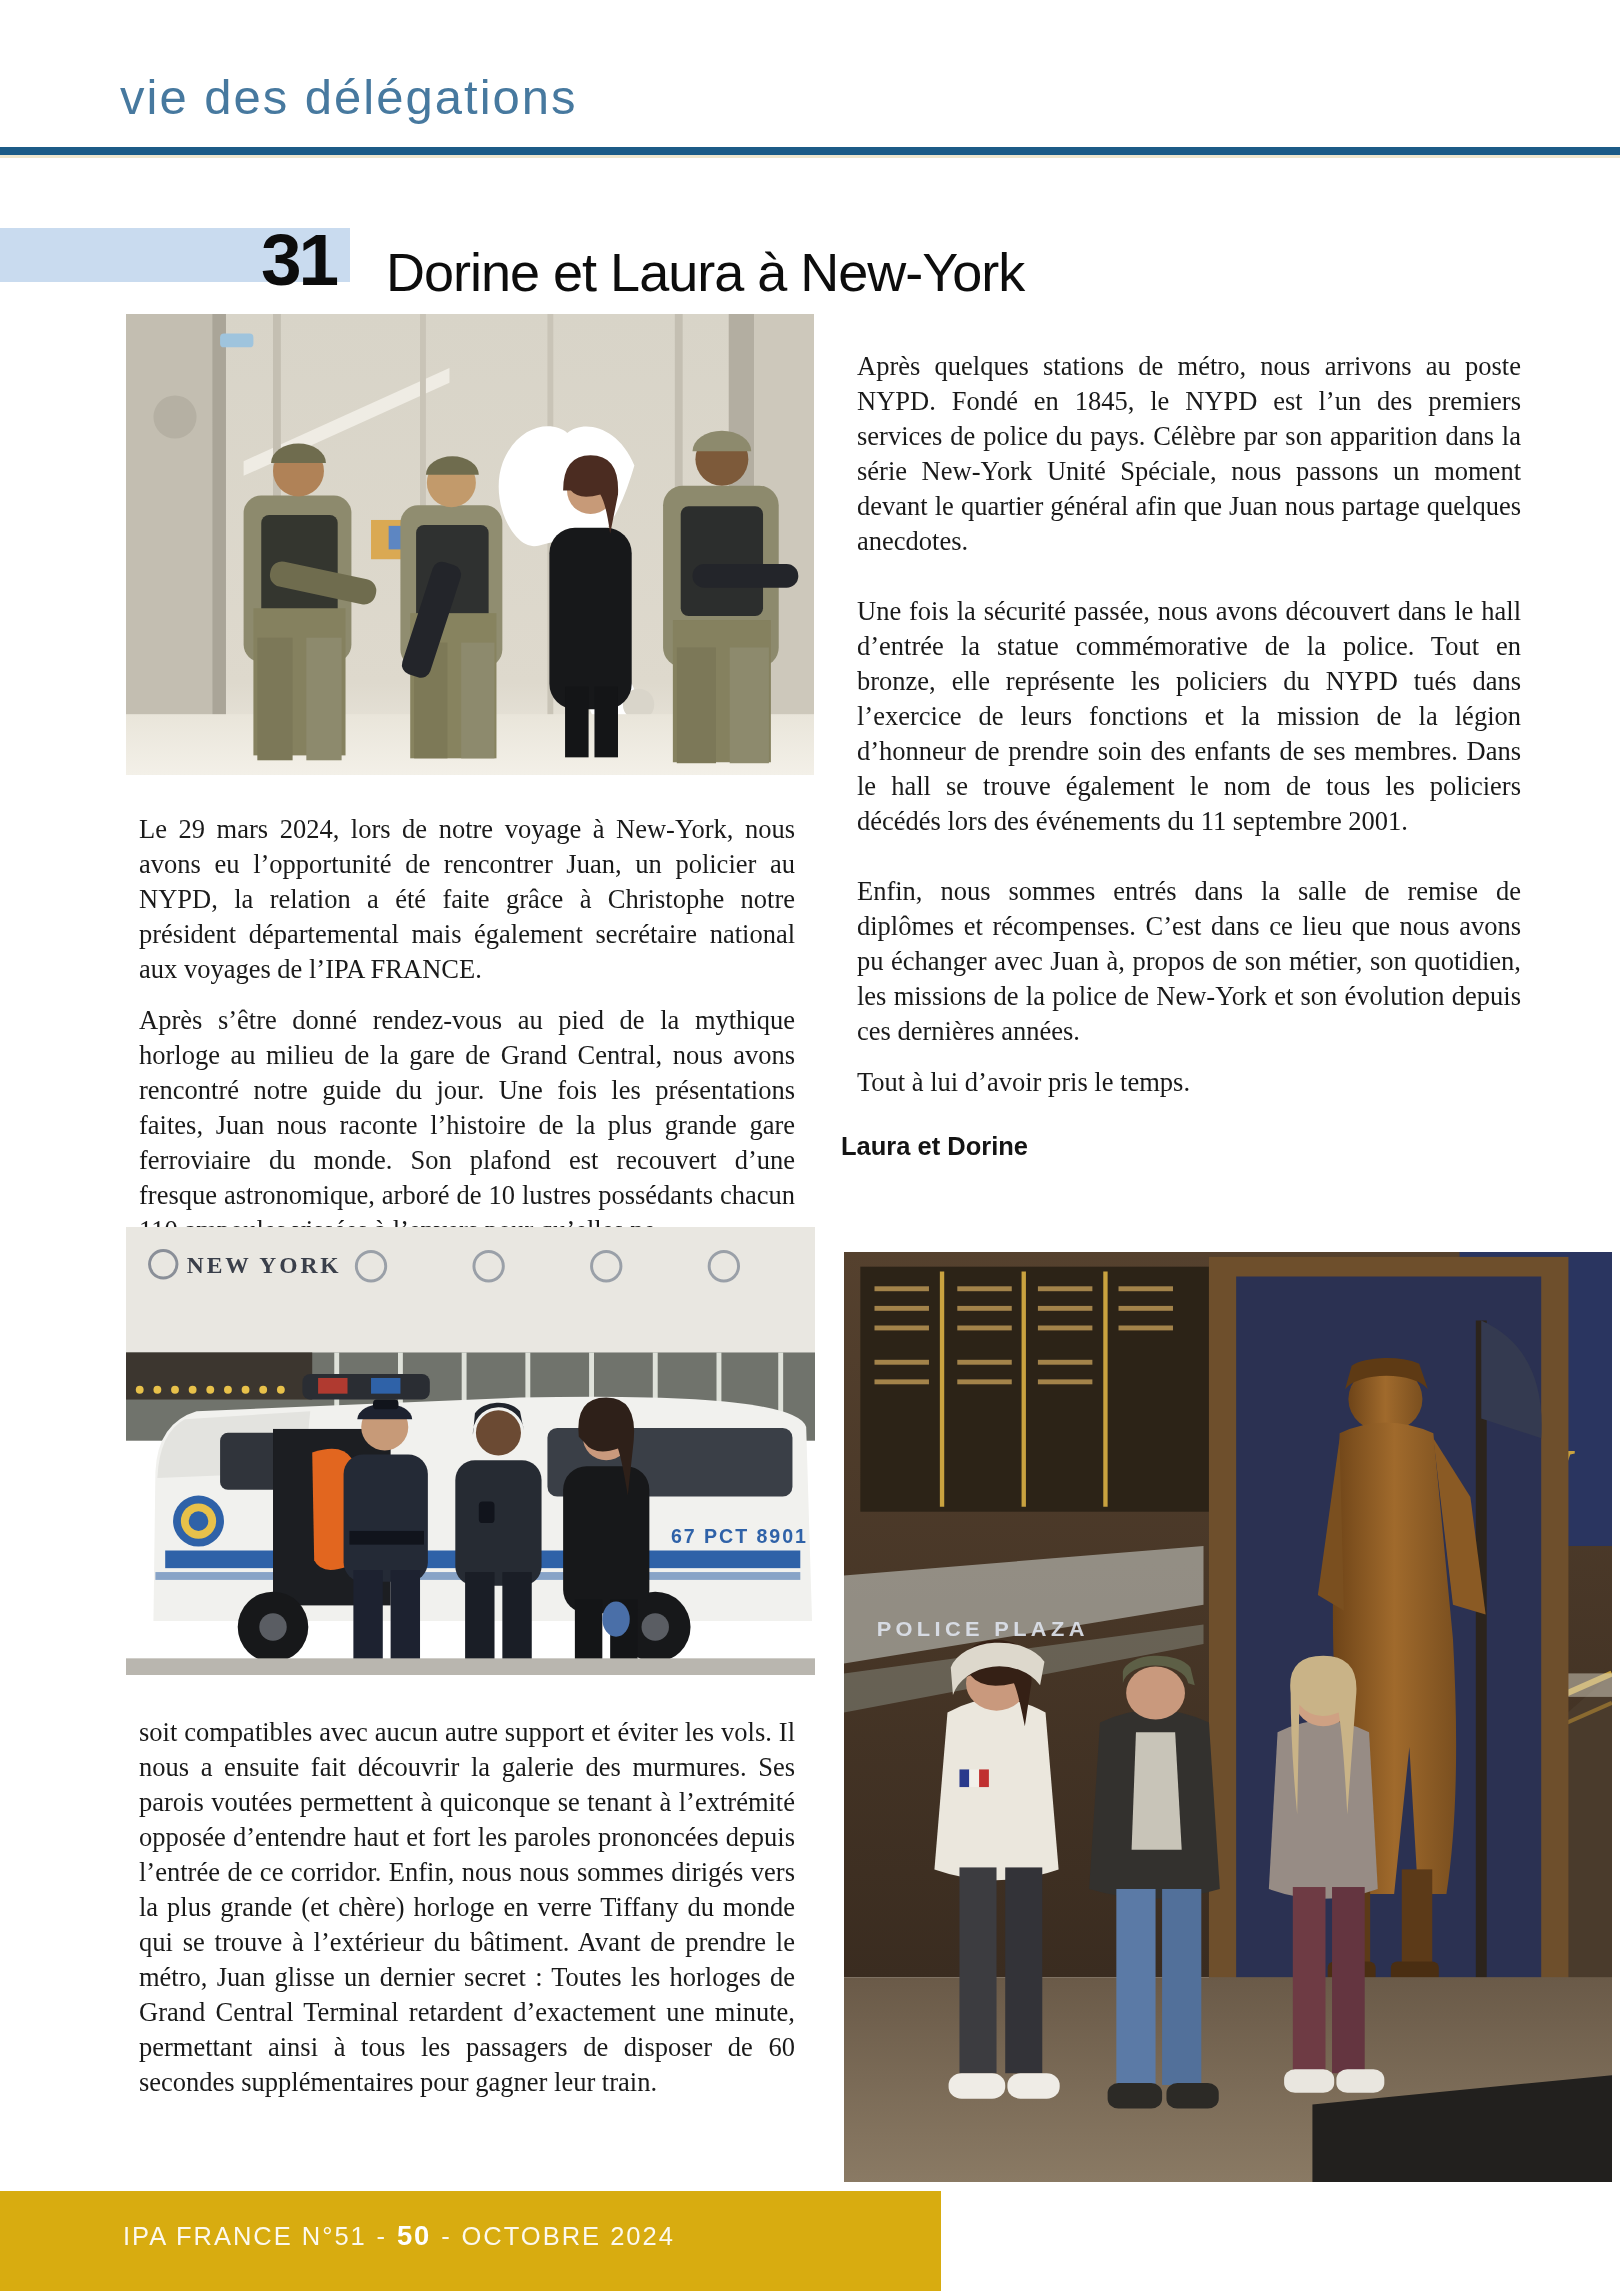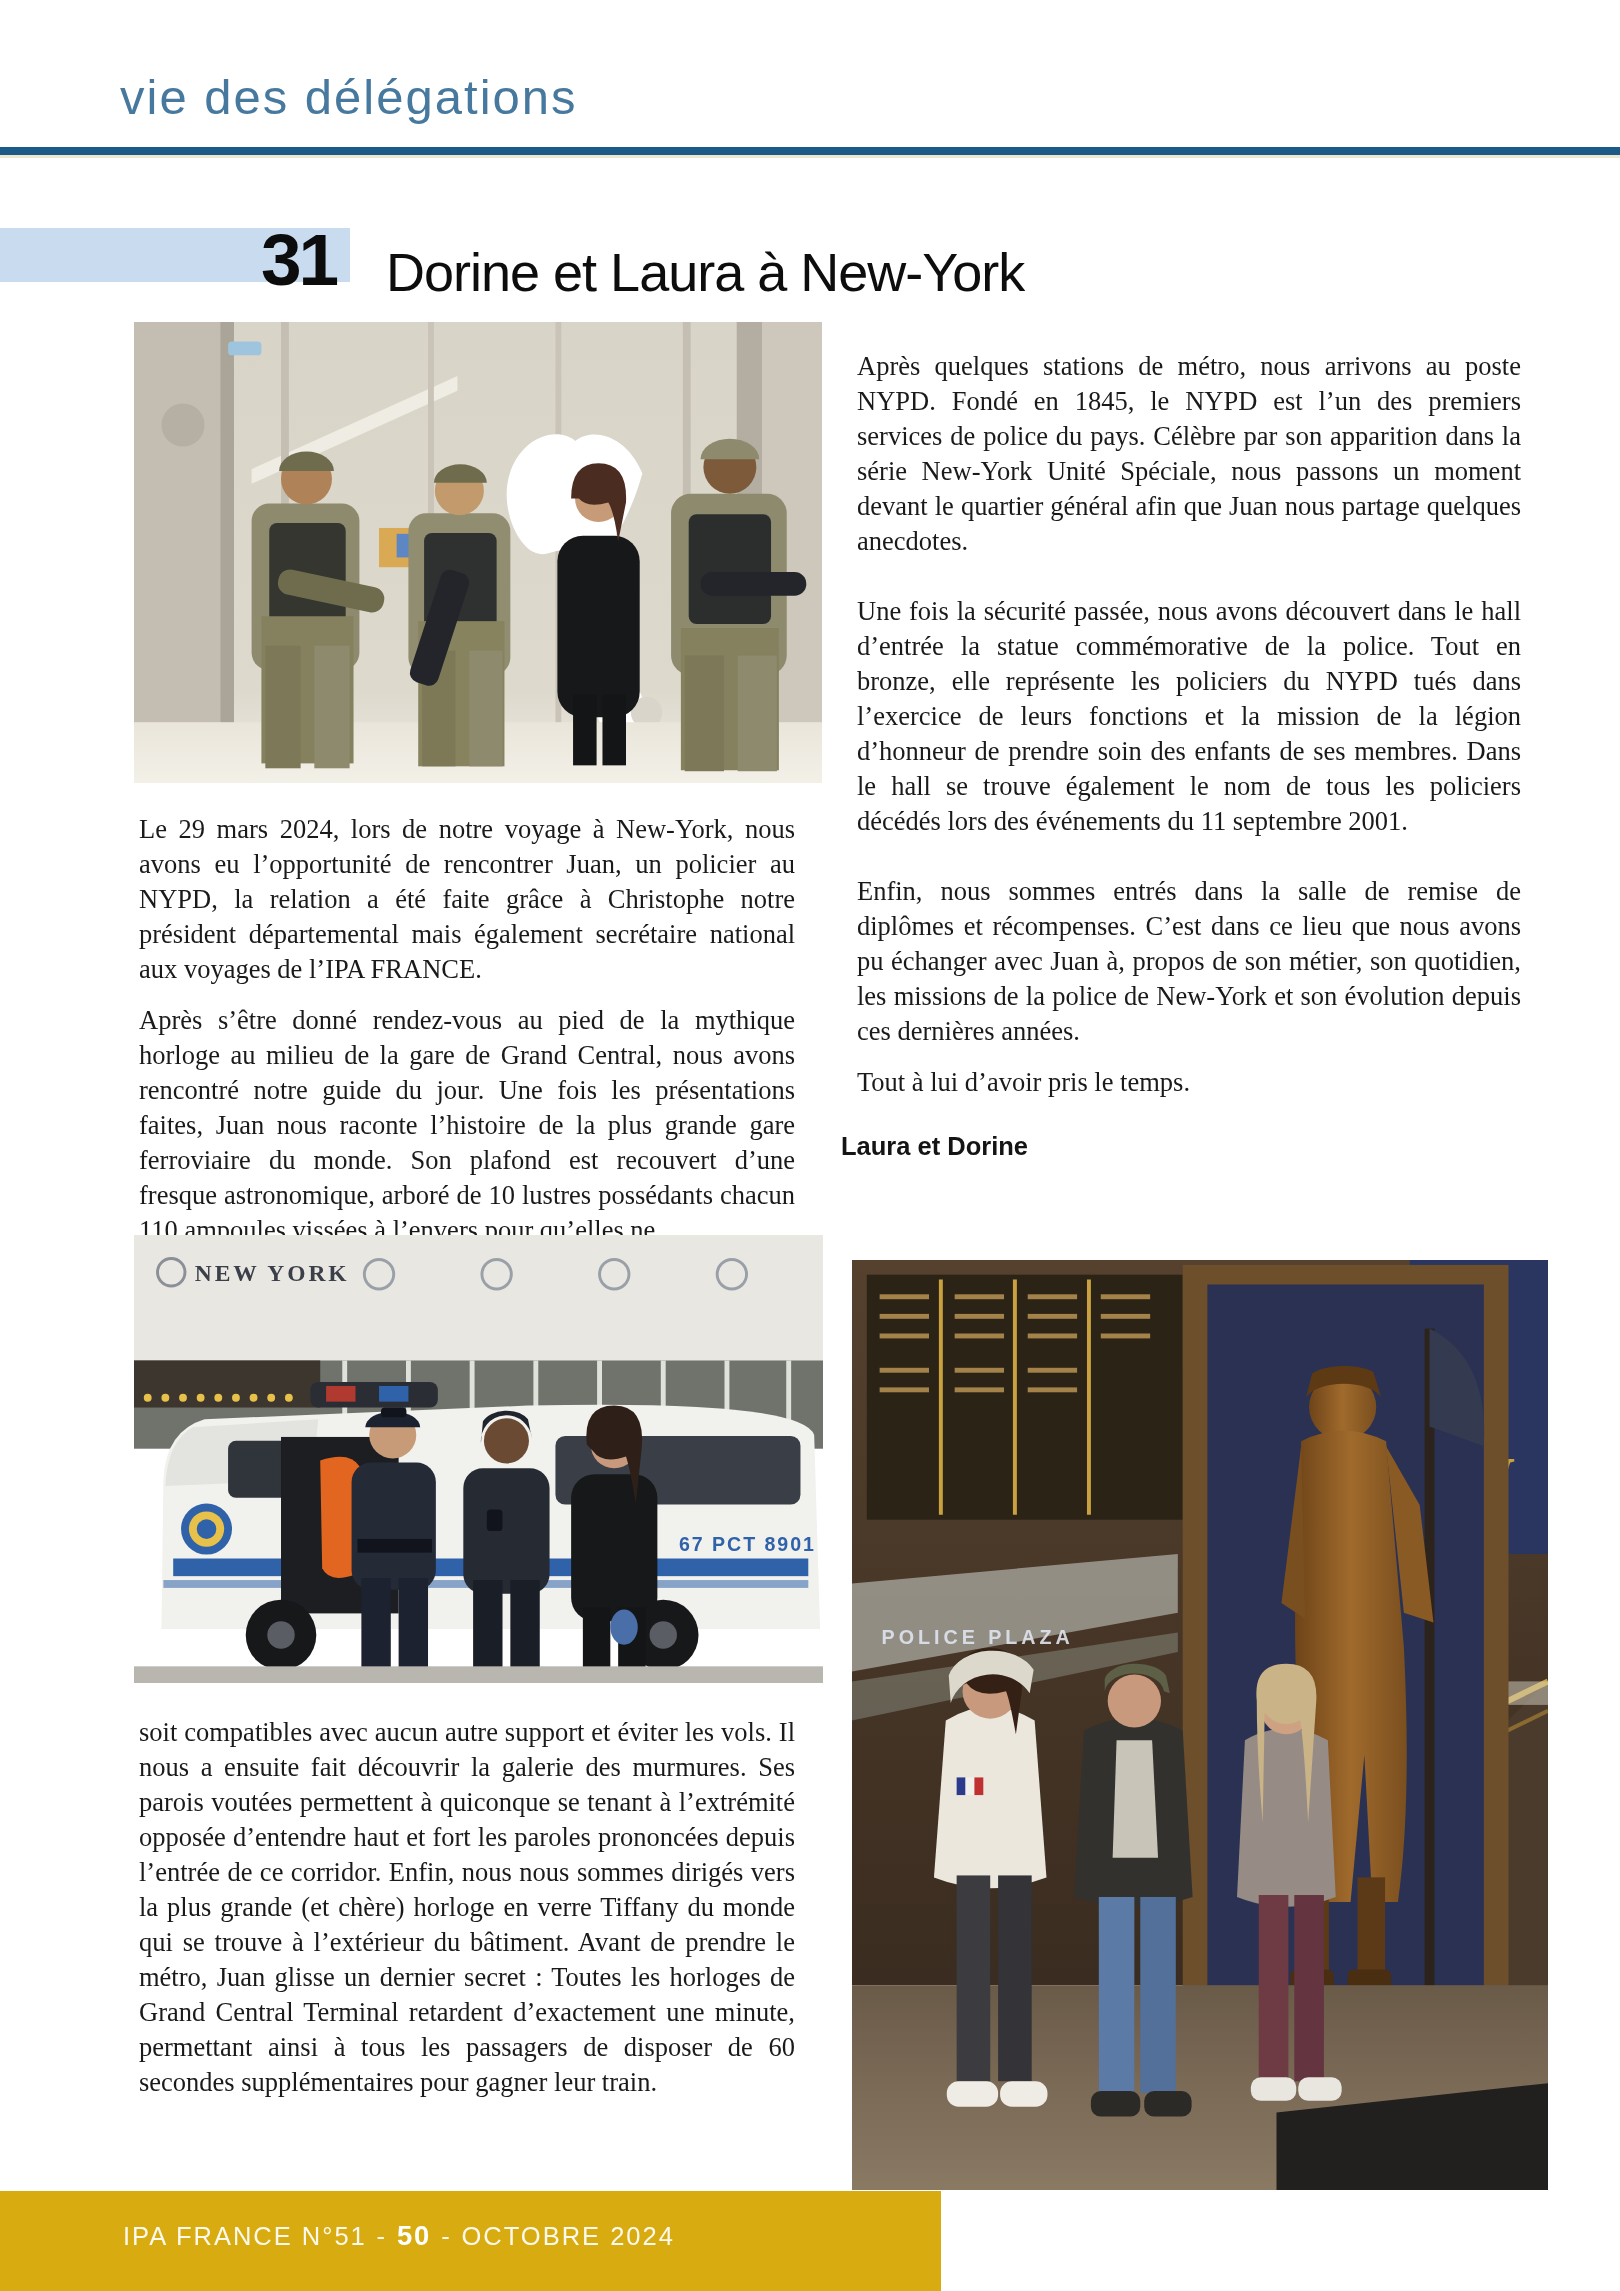--- a/index.html
+++ b/index.html
@@ -39,24 +39,24 @@
   .lefttext-1{left:123px;top:796px;width:688px;}
   .lefttext-2{left:123px;top:1699px;width:688px;}
   .righttext{left:841px;top:333px;width:696px;}
   .righttext p.gap{margin-bottom:35px;}
   .byline{
     position:absolute;left:841px;top:1132px;
     font-family:"Liberation Sans", sans-serif;font-weight:700;
     font-size:25.5px;letter-spacing:0px;color:#141414;
   }
   
-  figure{margin:12px;position:absolute;text-align:center;}
+  figure{margin:4px;position:absolute;text-align:center;}
   .photo-apple{left:122px;top:310px;width:688px;height:461px;}
   .photo-van{left:122px;top:1223px;width:689px;height:448px;}
-  .photo-statue{left:840px;top:1248px;width:696px;height:930px;}
+  .photo-statue{left:840px;top:1248px;width:768px;height:930px;}
   figure svg{display:block;width:100%;height:100%;}
   
   .footer-bar{
     position:absolute;left:0;top:2191px;width:941px;height:101px;background:#d8ac10;
   }
   .footer-text{
     position:absolute;left:123px;top:29px;
     font-family:"Liberation Sans", sans-serif;font-size:25.5px;letter-spacing:2px;
     color:rgba(255,255,255,0.93);white-space:nowrap;
   }

